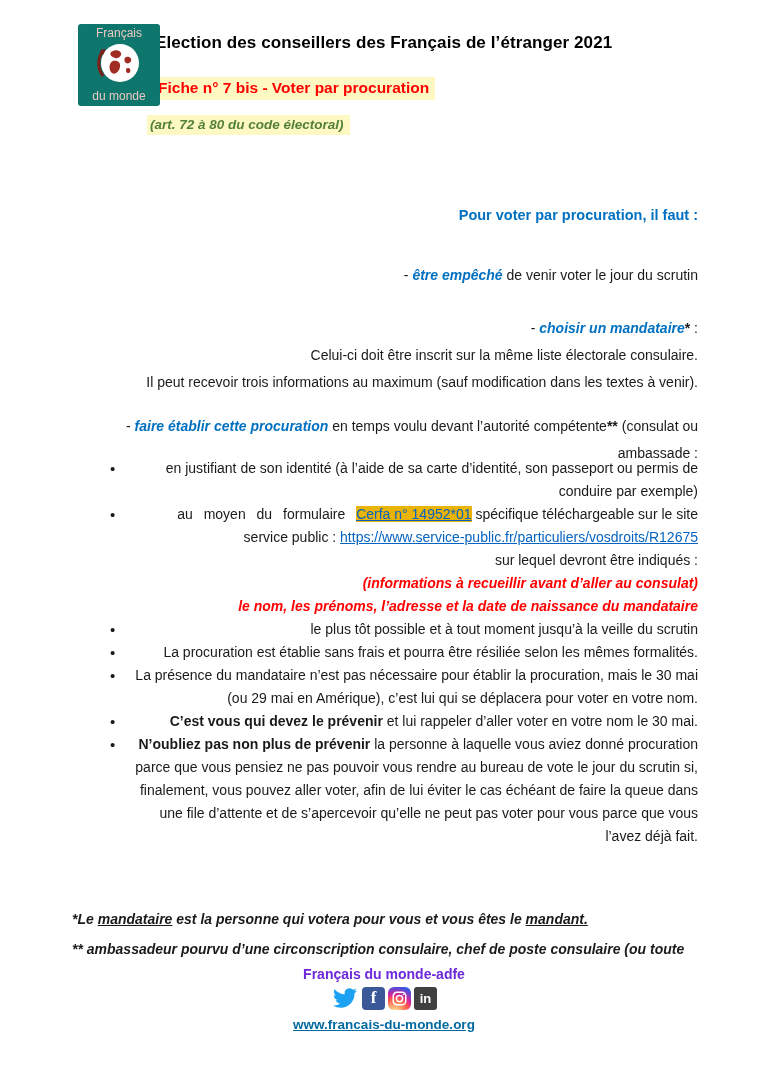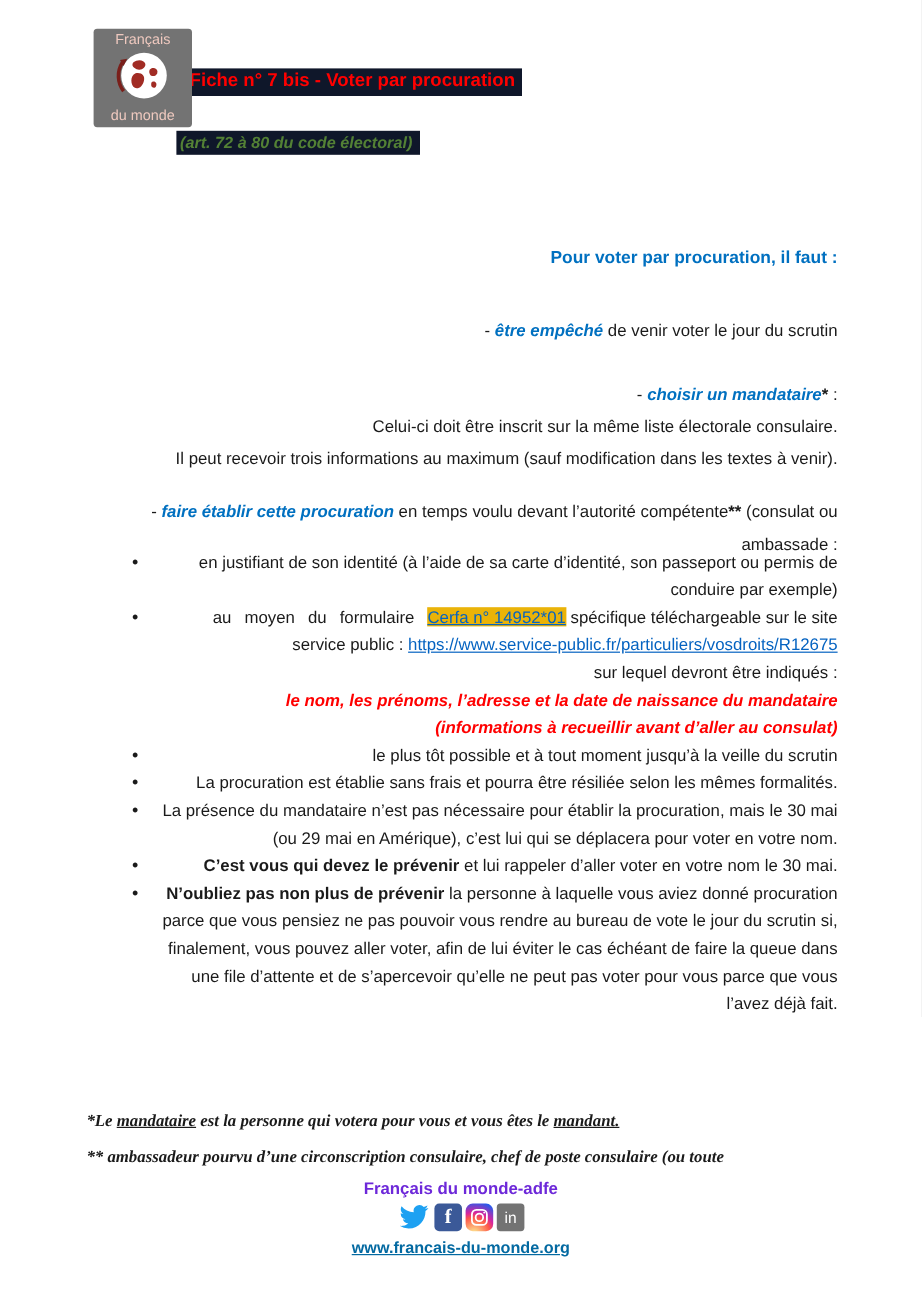--- a/index.html
+++ b/index.html
@@ -7,62 +7,62 @@
   .page {
     width:768px; height:1087px; margin:0 auto; background:#ffffff;
     position:relative; overflow:hidden;
     font-family:"Liberation Sans","DejaVu Sans",sans-serif;
     color:#1a1a1a;
   }
   
   .header { position:relative; height:160px; }
   .logo {
     position:absolute; left:78px; top:24px; width:82px; height:82px;
-    background:#737373; border-radius:3px;
+    background:#0f766e; border-radius:3px;
     display:flex; flex-direction:column; align-items:center; justify-content:space-between;
     padding:3px 0 4px;
   }
   .logo-txt { color:#EFC9BF; font-size:12px; line-height:12px; }
   .logo-globe { width:52px; height:46px; margin-top:-4px; }
   .header-text { padding-top:33px; margin-left:155px; }
   .doc-title { font-size:17px; font-weight:bold; color:#000; letter-spacing:.1px; }
-  .yellow-hl { background:#0f172a; display:inline-block; padding:2px 6px 3px 3px; }
+  .yellow-hl { background:#fef9c3; display:inline-block; padding:2px 6px 3px 3px; }
   .fiche-line { margin-top:24px; }
   .fiche { color:#FF0000; font-weight:bold; font-size:15.5px; }
-  .art-line { margin-top:29px; margin-left:-8px; }
+  .art-line { margin-top:15px; margin-left:-8px; }
   .art { color:#538135; font-style:italic; font-weight:600; font-size:13.5px; }
   
   .body-text { margin:0 70px 0 72px; font-size:14px;text-align:right; }
   .blue { color:#0070C0; }
   .bold { font-weight:bold; }
   .bi { font-weight:bold; font-style:italic; }
   .intro { margin-top:42px; line-height:27px; color:#0070C0; font-weight:bold; font-size:14.5px; }
   .req1 { margin-top:33px; line-height:27px; }
   .req2 { margin-top:26px; line-height:27px; }
   .req-sub { margin-left:38px; }
   .req3 { margin-top:17px; line-height:27px; }
   .req3-cont { margin-left:53px; }
   ul.bullets { margin-top:-10px; list-style:none; line-height:23px; }
   ul.bullets li { padding-left:56px; position:relative; }
   ul.bullets li::before { content:"\2022"; position:absolute; left:38px; top:0; font-size:15px; }
   .link { color:#0563C1; text-decoration:underline; cursor:pointer; }
   .cerfa-bg { background:#eab308; }
   .pre-justified { word-spacing:7px; }
   .rednote { margin-left:17px; color:#FF0000; font-weight:bold; font-style:italic; }
   
-  .footnotes { margin:72px 70px 0 72px; font-size:14px; line-height:30px; font-style:italic; font-weight:bold;font-family:Liberation Serif, serif; }
+  .footnotes { margin:56px 70px 0 72px; font-size:14px; line-height:30px; font-style:italic; font-weight:bold; }
   .u { text-decoration:underline; }
   
   .footer { text-align:center; margin-top:2px; }
   .footer-org { color:#6d28d9; font-weight:bold; font-size:14px; }
   .icons-row { margin-top:3px; display:flex; justify-content:center; align-items:center; gap:3px; height:26px; }
   .sq { width:23px; height:23px; border-radius:4px; display:flex; align-items:center; justify-content:center; cursor:pointer; }
   .fb { background:#3B5998; color:#fff; font-weight:bold; font-size:17px; font-family:"Liberation Serif",serif; }
   .ig { background:radial-gradient(circle at 30% 110%, #fdf497 0%, #fd5949 45%, #d6249f 60%, #285AEB 90%); border-radius:6px; }
-  .li-icon { background:#737373; color:#fff; font-weight:normal; font-size:13px; border-radius:3px; font-family:"Liberation Sans",sans-serif; }
+  .li-icon { background:#404040; color:#fff; font-weight:bold; font-size:13px; border-radius:3px; font-family:"Liberation Sans",sans-serif; }
   .tw { width:28px; height:24px; cursor:pointer; }
   .footer-url { margin-top:4px; }
   .footer-url a { color:#0369a1; font-weight:600; font-size:13.5px; text-decoration:underline; cursor:pointer; }
 </style>
 </head>
 <body>
 
 <div class="page">
 
   <div class="header">
@@ -73,20 +73,21 @@
         <path fill="#A12C24" d="M18 12 c4 -3 9 -2 10 1 c1 3 -3 6 -6 5 c-3 -1 -6 -3 -4 -6 z"></path>
         <path fill="#A12C24" d="M20 21 c5 -1 8 2 7 6 c-1 5 -5 8 -8 6 c-3 -2 -4 -10 1 -12 z"></path>
         <path fill="#A12C24" d="M33 17 c3 -1 6 1 5 4 c-1 3 -5 3 -6 1 c-1 -2 -1 -4 1 -5 z"></path>
         <path fill="#A12C24" d="M35 28 c2 0 3 2 2 4 c-1 2 -4 1 -4 -1 c0 -2 0 -3 2 -3 z"></path>
         <path d="M10 36 A 21 21 0 0 1 9 12" stroke="#7A1F1A" stroke-width="3" fill="none"></path>
         <path d="M7 10 l6 -1 l-3 6 z" fill="#7A1F1A"></path>
       </svg>
       <span class="logo-txt">du monde</span>
     </div>
     <div class="header-text">
+      <div class="doc-title">Election des conseillers des Français de l’étranger 2021</div>
       <div class="fiche-line">
         <span class="yellow-hl fiche">Fiche n° 7 bis - Voter par procuration</span>
       </div>
       <div class="art-line">
         <span class="yellow-hl art">(art. 72 à 80 du code électoral)</span>
       </div>
     </div>
   </div>
 
   <div class="body-text">
@@ -106,22 +107,22 @@
       <div class="req3-cont">ambassade :</div>
     </div>
 
     <ul class="bullets">
       <li><span>en justifiant de son identité (à l’aide de sa carte d’identité, son passeport ou permis de conduire par exemple)</span></li>
       <li>
         <div><span class="pre-justified">au moyen du formulaire </span><a class="link cerfa-bg">Cerfa n° 14952*01</a><span> spécifique téléchargeable sur le site</span></div>
         <div><span>service public : </span><a class="link">https://www.service-public.fr/particuliers/vosdroits/R12675</a></div>
         <div>sur lequel devront être indiqués :</div>
         <div class="rednote">
+          <div>(informations à recueillir avant d’aller au consulat)</div>
           <div>le nom, les prénoms, l’adresse et la date de naissance du mandataire</div>
-          <div>(informations à recueillir avant d’aller au consulat)</div>
         </div>
       </li>
       <li><span>le plus tôt possible et à tout moment jusqu’à la veille du scrutin</span></li>
       <li><span>La procuration est établie sans frais et pourra être résiliée selon les mêmes formalités.</span></li>
       <li><span>La présence du mandataire n’est pas nécessaire pour établir la procuration, mais le 30 mai (ou 29 mai en Amérique), c’est lui qui se déplacera pour voter en votre nom.</span></li>
       <li><span class="bold">C’est vous qui devez le prévenir</span><span> et lui rappeler d’aller voter en votre nom le 30 mai.</span></li>
       <li><span class="bold">N’oubliez pas non plus de prévenir</span><span> la personne à laquelle vous aviez donné procuration parce que vous pensiez ne pas pouvoir vous rendre au bureau de vote le jour du scrutin si, finalement, vous pouvez aller voter, afin de lui éviter le cas échéant de faire la queue dans une file d’attente et de s’apercevoir qu’elle ne peut pas voter pour vous parce que vous l’avez déjà fait.</span></li>
     </ul>
   </div>
 

